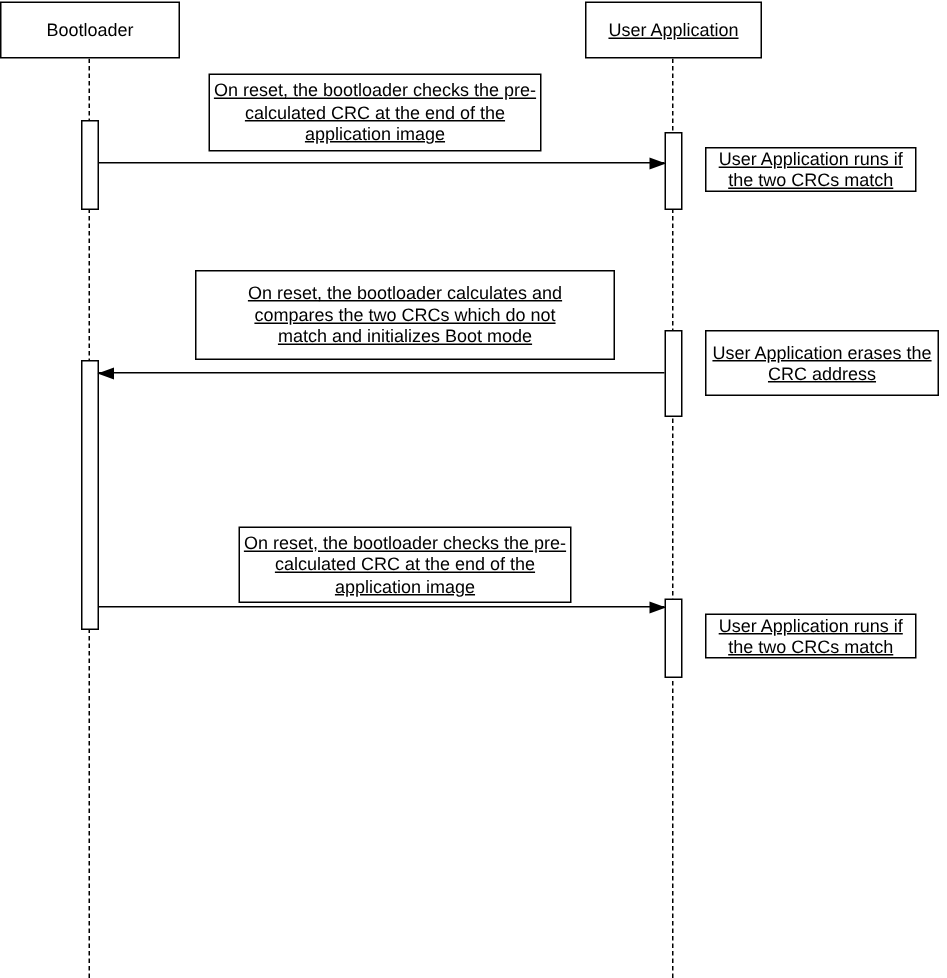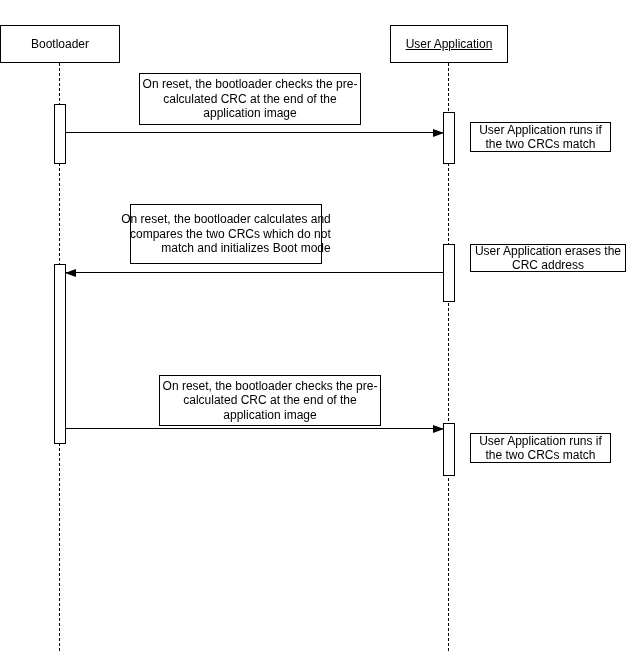--- a/index.html
+++ b/index.html
@@ -5,21 +5,21 @@
   html, body { margin: 0; padding: 0; background: #ffffff; }
   #canvas {
     position: relative;
     width: 631px;
     height: 652px;
     background: #ffffff;
     font-family: "Liberation Sans", sans-serif;
     color: #000000;
     overflow: hidden;
   }
-  .abs { position: absolute; box-sizing: border-box; margin-top: 24px; }
+  .abs { position: absolute; box-sizing: border-box; }
 
   .actor-box {
     border: 1px solid #000000;
     background: #ffffff;
     display: flex;
     align-items: center;
     justify-content: center;
     font-size: 12px;
     z-index: 5;
     text-align: center;
@@ -58,20 +58,21 @@
     border: 1px solid #000000;
     background: #ffffff;
     display: flex;
     align-items: center;
     justify-content: center;
     text-align: center;
     white-space: pre;
     font-size: 12px;
     line-height: 14.5px;
     z-index: 4;
+    text-decoration: underline;
   }
 </style>
 </head>
 <body>
 
 <div id="canvas">
 
   <div class="abs lifeline" style="left:59px; top:39px; height:613px;"></div>
   <div class="abs lifeline" style="left:448px; top:39px; height:613px;"></div>
 
@@ -91,25 +92,25 @@
     <span class="arrowhead right"></span>
   </div>
 
   <div class="abs note" style="left:139px; top:49px; width:222px; height:52px;">On reset, the bootloader checks the pre-
 calculated CRC at the end of the
 application image</div>
 
   <div class="abs note" style="left:470px; top:98px; width:141px; height:30px;">User Application runs if
 the two CRCs match</div>
 
-  <div class="abs note" style="left:130px; top:180px; width:192px; height:60px;text-align:right;">On reset, the bootloader calculates and
+  <div class="abs note" style="left:130px; top:180px; width:280px; height:60px;">On reset, the bootloader calculates and
 compares the two CRCs which do not
 match and initializes Boot mode</div>
 
-  <div class="abs note" style="left:470px; top:220px; width:156px; height:28px;">User Application erases the
+  <div class="abs note" style="left:470px; top:220px; width:156px; height:44px;">User Application erases the
 CRC address</div>
 
   <div class="abs note" style="left:159px; top:351px; width:222px; height:51px;">On reset, the bootloader checks the pre-
 calculated CRC at the end of the
 application image</div>
 
   <div class="abs note" style="left:470px; top:409px; width:141px; height:30px;">User Application runs if
 the two CRCs match</div>
 
   <div class="abs actor-box" style="left:0px; top:1px; width:120px; height:38px;">

